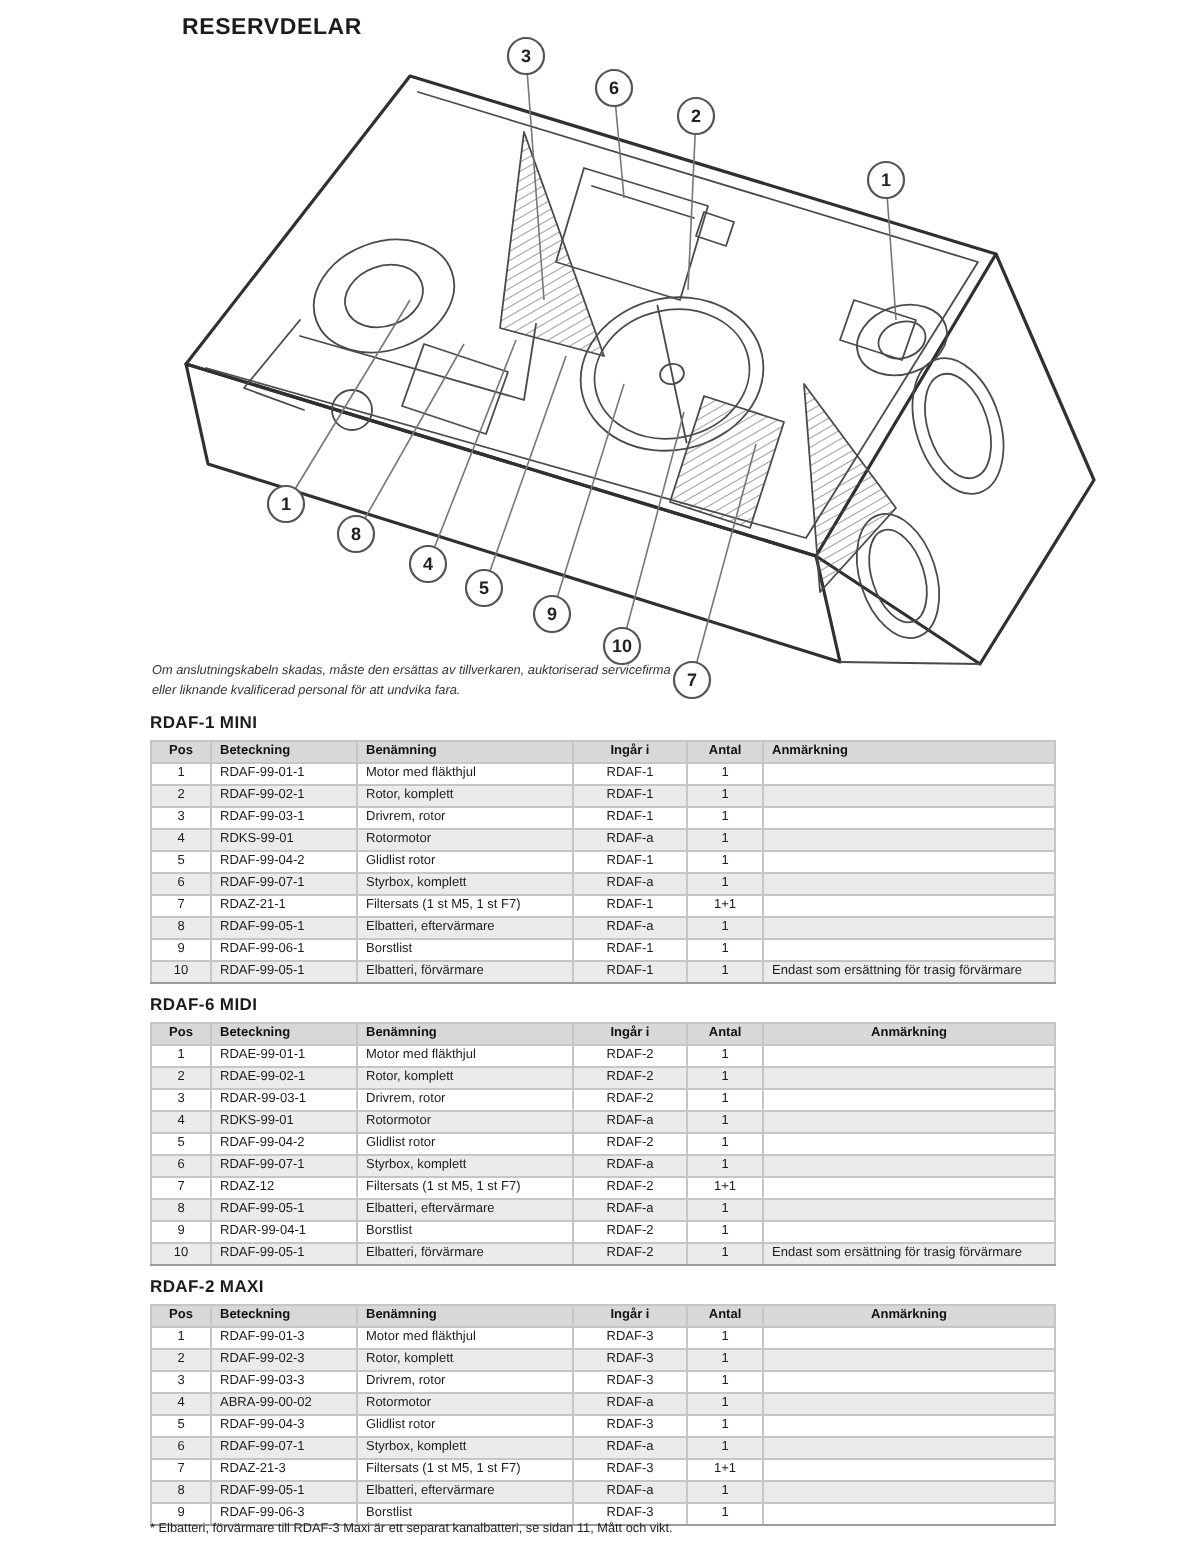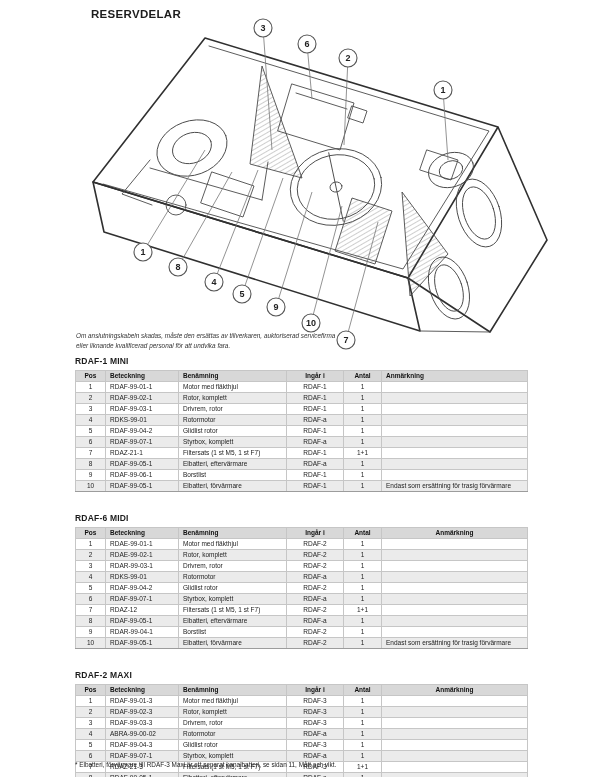--- a/index.html
+++ b/index.html
@@ -8,21 +8,21 @@
   .doc-title{position:absolute;left:75px;top:8px;font-size:11.5px;font-weight:bold;letter-spacing:.3px;padding-left:16px;}
   .diagram{position:absolute;left:0;top:0;}
   .art{fill:none;stroke:#4a4a4a;stroke-width:.9;stroke-linejoin:round;stroke-linecap:round;}
   .art-heavy{fill:none;stroke:#303030;stroke-width:1.6;stroke-linejoin:round;}
   .hatched{fill:url(#hatch);stroke:#4a4a4a;stroke-width:.9;stroke-linejoin:round;}
   .leader{stroke:#777;stroke-width:.8;}
   .bubble{fill:#fff;stroke:#555;stroke-width:1.1;}
   .bubble-num{font-family:"Liberation Sans",sans-serif;font-size:9px;font-weight:bold;fill:#222;text-anchor:middle;}
   .note{position:absolute;left:76px;top:331px;width:262px;font-style:italic;font-size:6.4px;line-height:1.5;color:#333;}
   .tables{position:absolute;left:75px;top:356px;width:452px;}
-  .section{margin-bottom:21px;}
+  .section{margin-bottom:5px;}
   .section-title{font-weight:bold;font-size:8.5px;margin:0 0 4px 0;letter-spacing:.2px;}
   table{border-collapse:collapse;table-layout:fixed;width:452px;font-size:6.5px;}
   th,td{border:1px solid #c6c6c6;padding:1px 4px;line-height:8px;height:8px;white-space:nowrap;}
   thead tr{border-top:1px solid #aaa;}
   tbody tr:last-child td{border-bottom:1px solid #9c9c9c;}
   th{background:#d8d8d8;font-weight:bold;text-align:left;color:#111;}
   tr.alt td{background:#ebebeb;}
   .center{text-align:center;}
   .footnote{position:absolute;left:75px;top:761px;width:452px;font-size:6.4px;color:#222;}
 </style>

